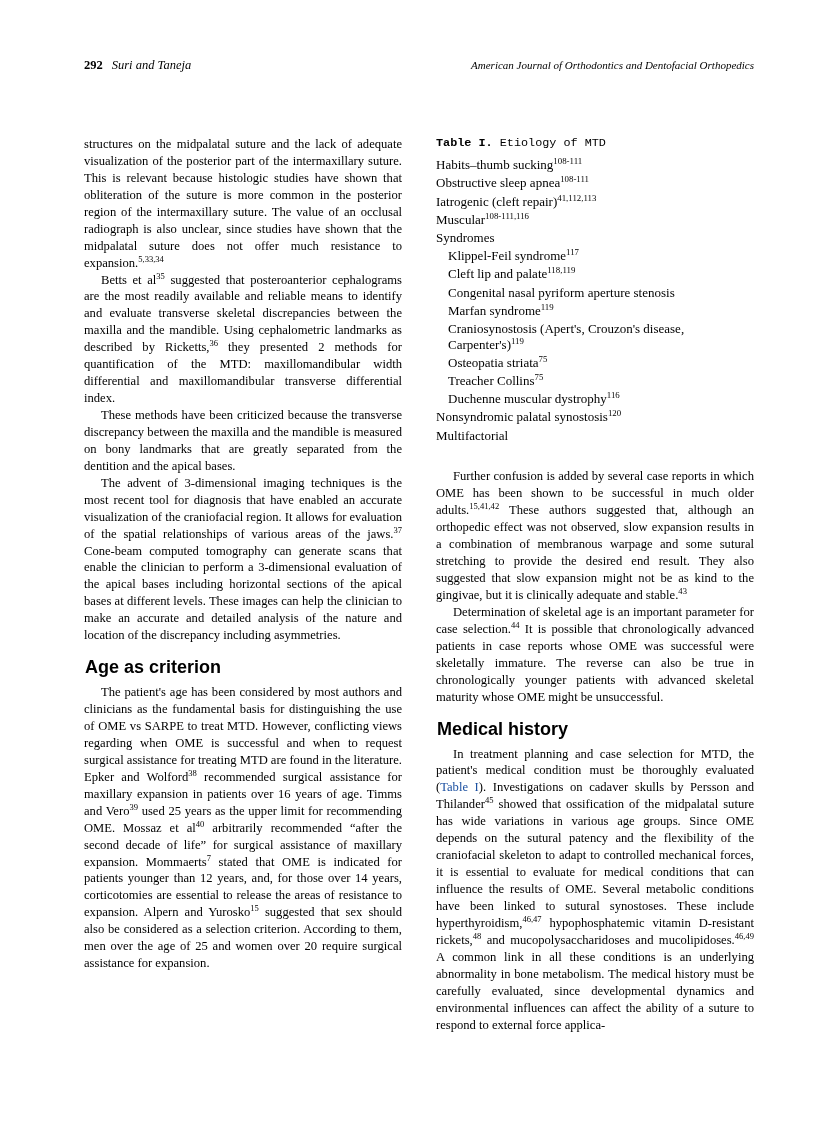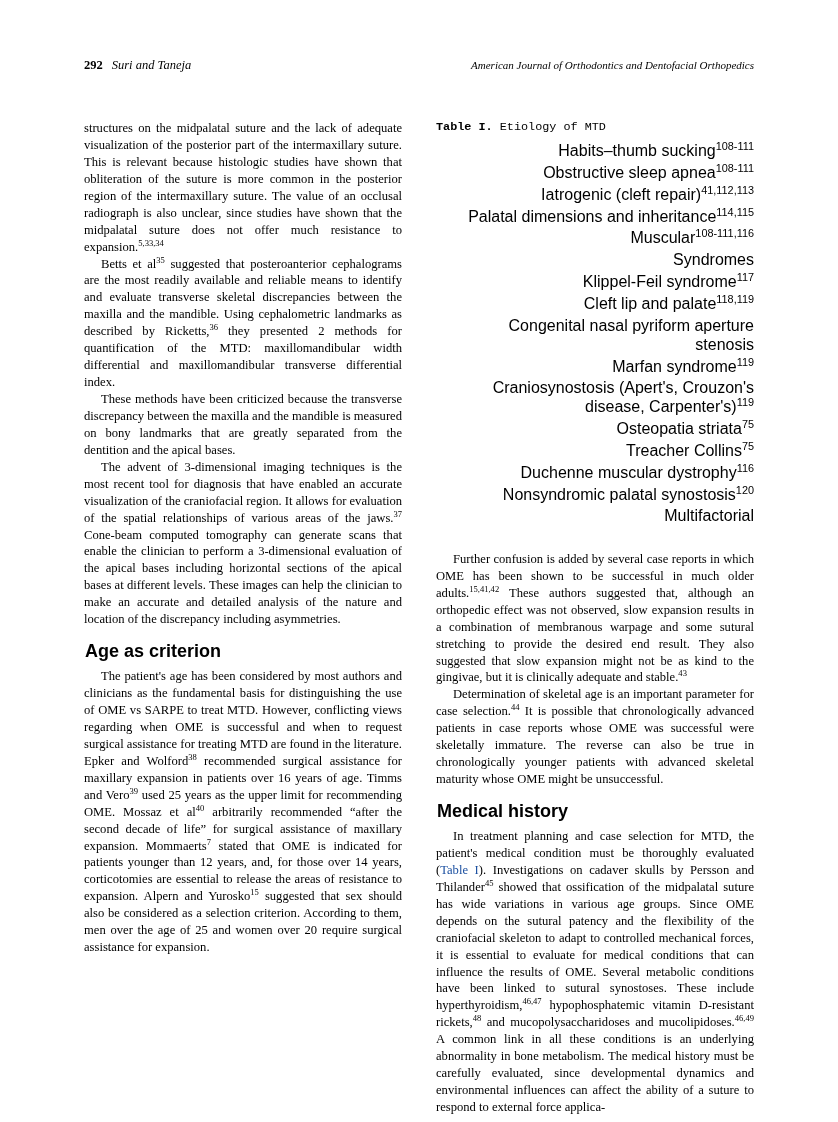--- a/index.html
+++ b/index.html
@@ -49,21 +49,21 @@
   }
   .columns {
     position: absolute;
     left: 84px;
     top: 120px;
     width: 670px;
     height: 960px;
   }
   .col {
     position: absolute;
-    top: 0;
+    top: 16px;
     width: 318px;
   }
   .col-left { left: 0; }
   .col-right { left: 352px; }
   p.body {
     margin: 0 0 0 0;
     font-size: 12.6px;
     line-height: 1.345;
     text-align: justify;
     text-justify: inter-word;
@@ -83,23 +83,22 @@
   }
   .table-title {
     font-family: Liberation Mono, monospace;
     font-size: 11.8px;
     margin-bottom: 6px;
   }
   .table-title .tnum { font-weight: bold; }
   .tbl {
     width: 100%;
     border-collapse: collapse;
-    font-family: Liberation Sans, sans-serif;
-    font-size: 16px;
-    text-align: right;
+    font-family: Liberation Serif, serif;
+    font-size: 13px;
   }
   .tbl td {
     padding: 1.3px 0 1.3px 0;
     border: none;
     line-height: 1.2;
   }
   .rule-top { border-top: 1.1px solid #000; }
   .rule-bot { border-bottom: 1.1px solid #000; }
   .indent1 { padding-left: 12px !important; }
   .spacer-after-table { height: 24px; }
@@ -144,23 +143,20 @@
               <tr>
                 <td class="rule-top">Habits–thumb sucking<sup>108-111</sup></td>
               </tr>
               <tr>
                 <td>Obstructive sleep apnea<sup>108-111</sup></td>
               </tr>
               <tr>
                 <td>Iatrogenic (cleft repair)<sup>41,112,113</sup></td>
               </tr>
               <tr>
-                <td>Palatal dimensions and inheritance<sup>114,115</sup></td>
-              </tr>
-              <tr>
                 <td>Muscular<sup>108-111,116</sup></td>
               </tr>
               <tr>
                 <td>Syndromes</td>
               </tr>
               <tr>
                 <td class="indent1">Klippel-Feil syndrome<sup>117</sup></td>
               </tr>
               <tr>
                 <td class="indent1">Cleft lip and palate<sup>118,119</sup></td>

